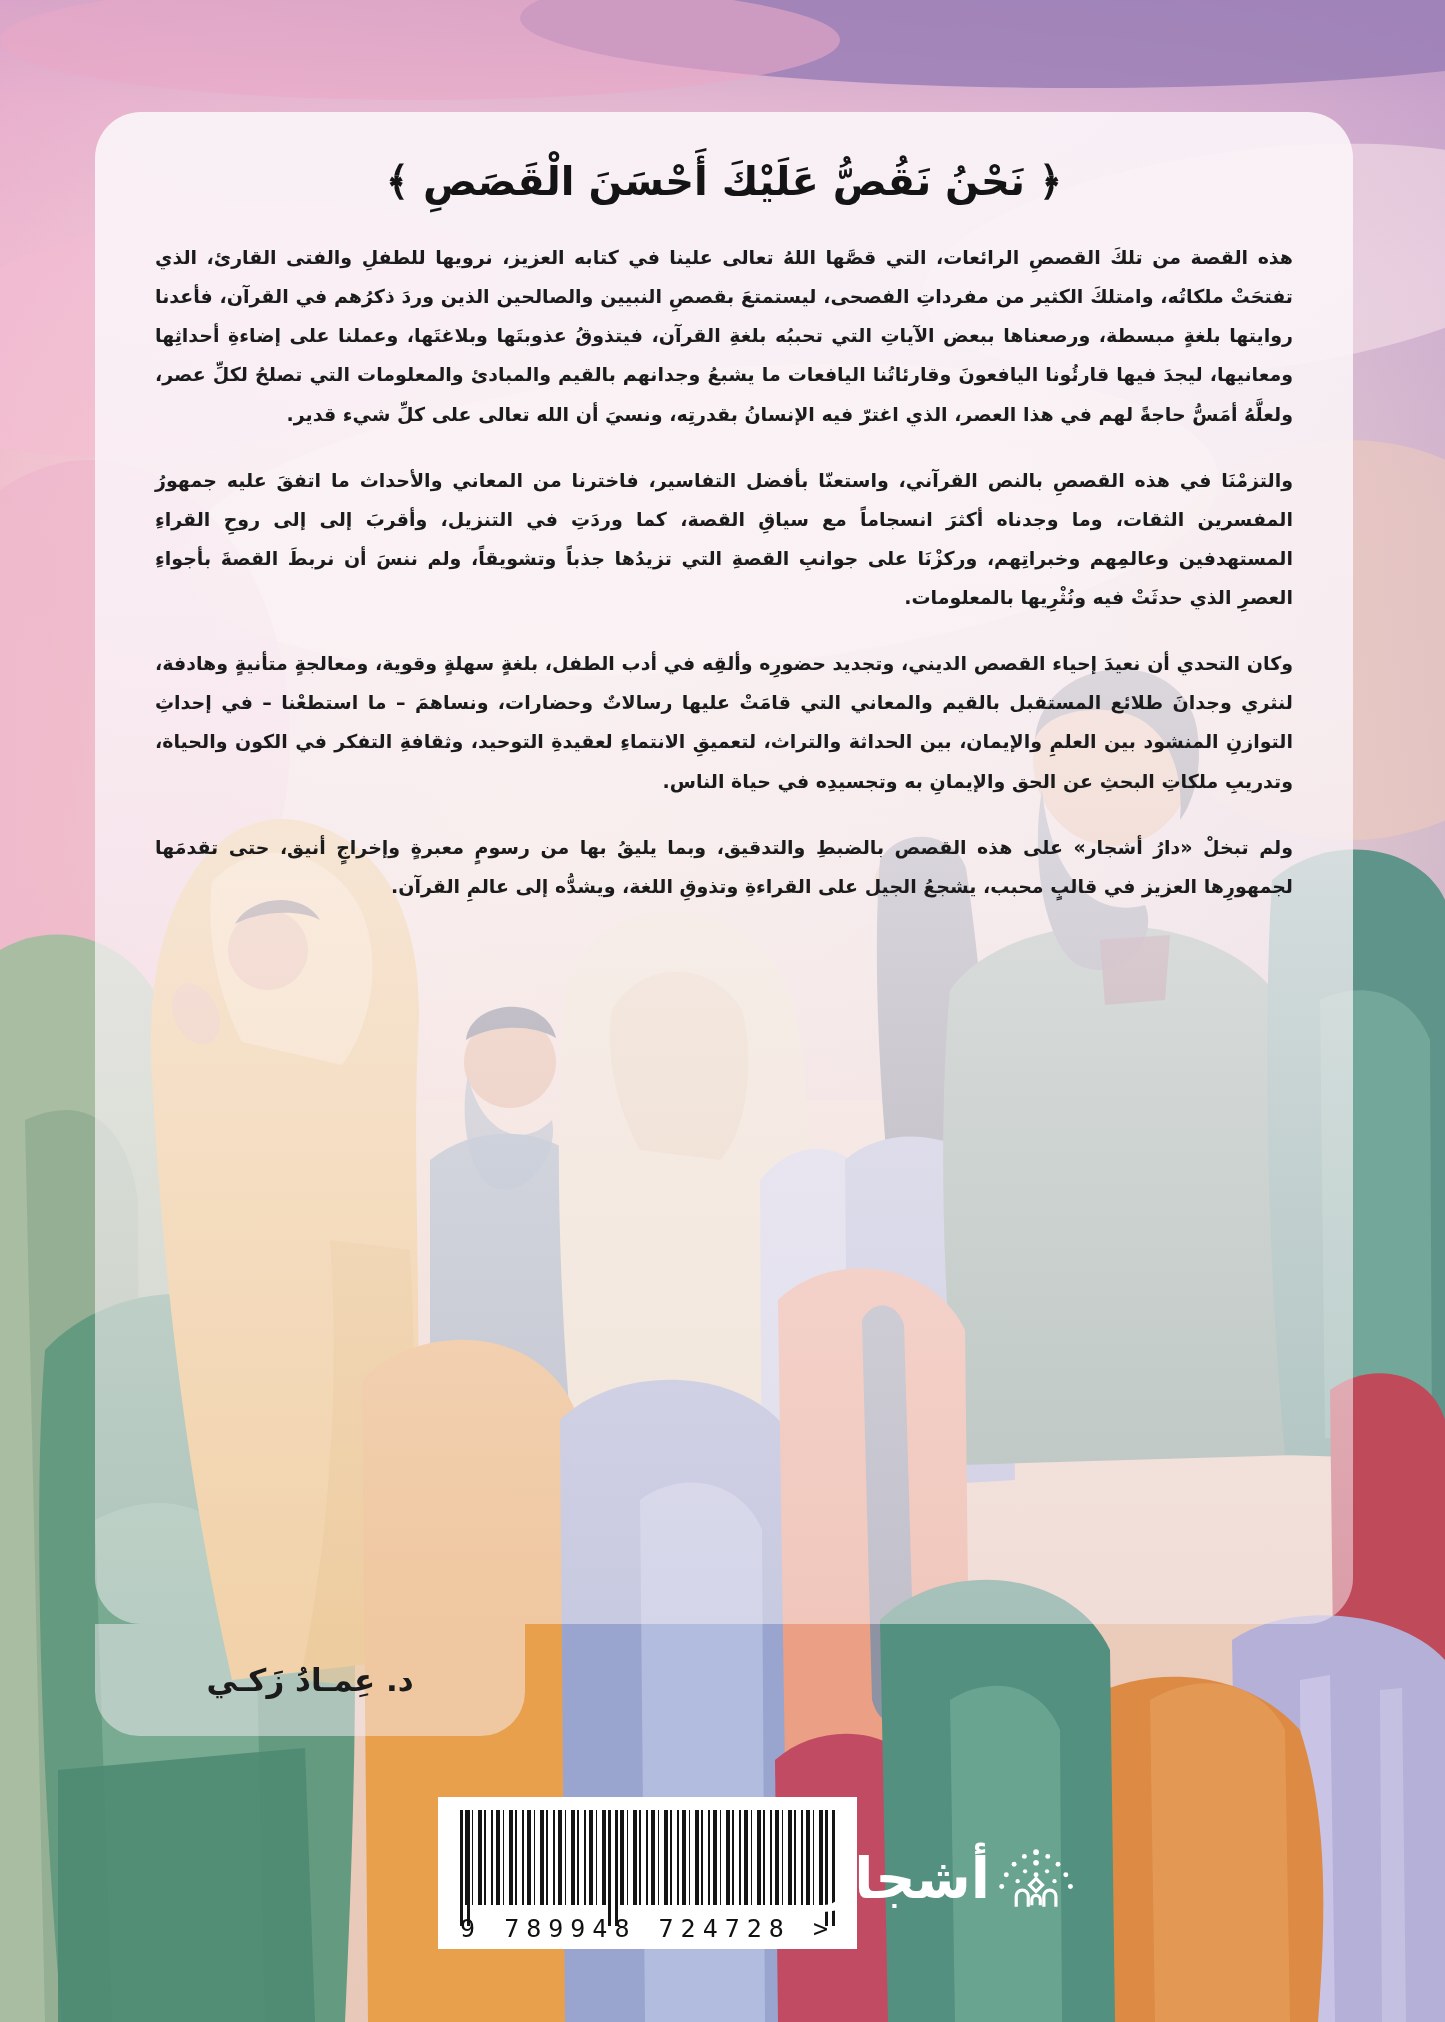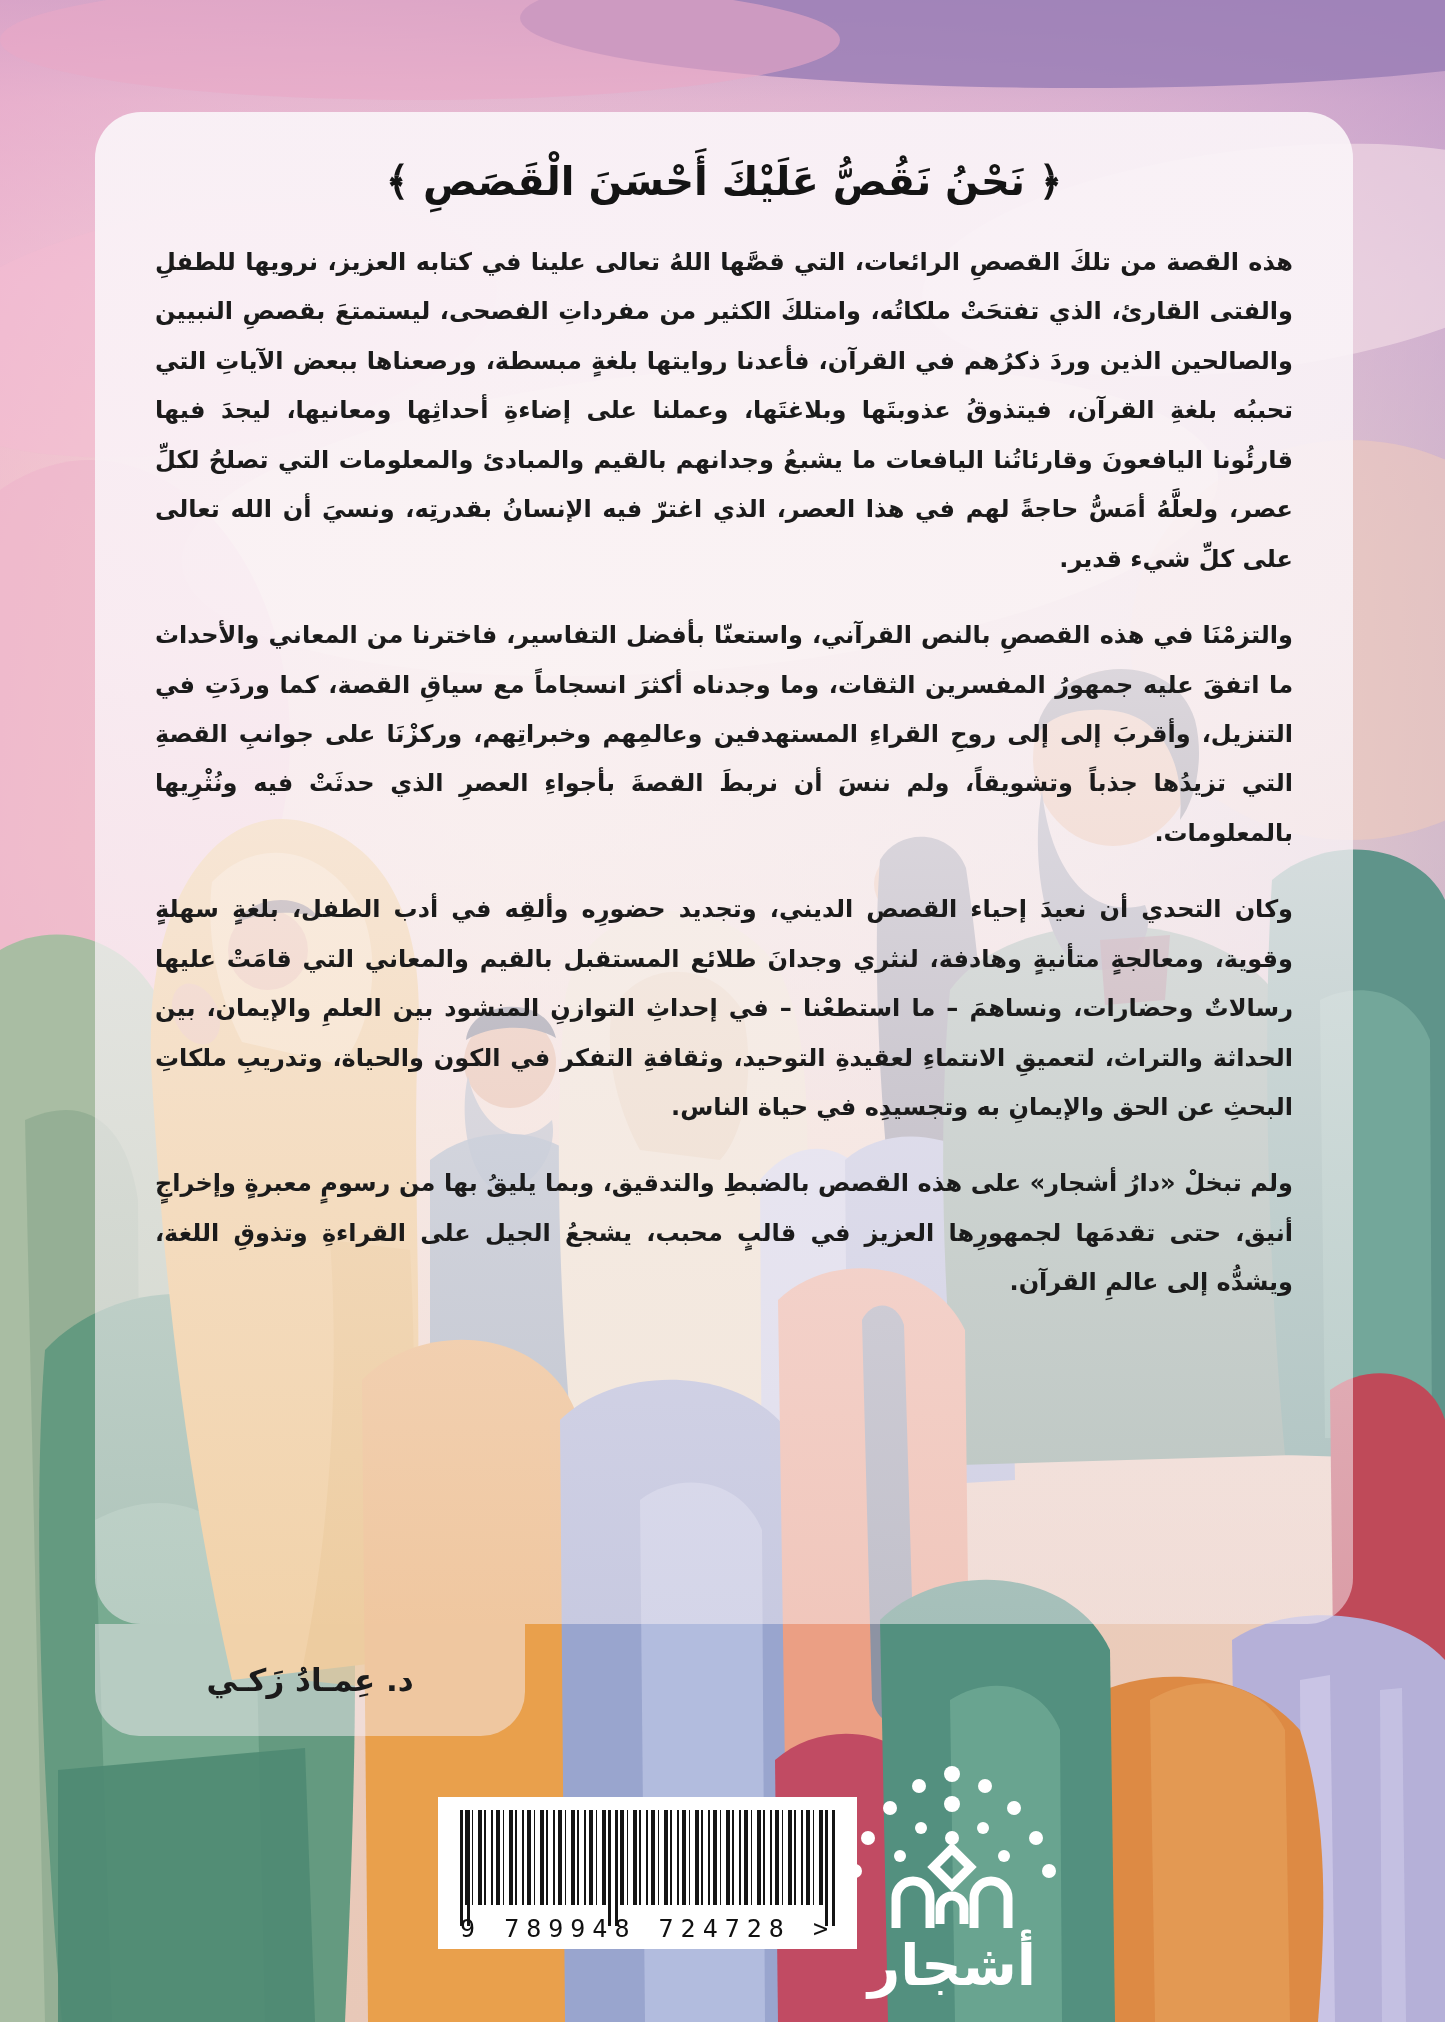--- a/index.html
+++ b/index.html
@@ -28,21 +28,21 @@
     background:rgba(246,238,243,0.50);
     display:flex;align-items:center;justify-content:center;
   }
   .verse{
     text-align:center;direction:rtl;
     font-size:40px;font-weight:700;color:#141414;
     margin:12px 0 34px 0;letter-spacing:0;
   }
   .body-text p{
     direction:rtl;text-align:justify;
-    font-size:24px;line-height:2.06;font-weight:700;
+    font-size:19px;line-height:2.06;font-weight:700;
     color:#1b1b1b;margin:0 0 27px 0;
   }
   .author{
     direction:rtl;font-size:31px;font-weight:700;color:#1b1b1b;
     letter-spacing:1px;
   }
 
   
   .barcode{
     position:absolute;z-index:3;
@@ -67,21 +67,21 @@
     position:absolute;left:0;right:0;bottom:6px;
     direction:ltr;text-align:center;
     font-family:"DejaVu Sans Mono",monospace;
     font-size:25px;color:#111;letter-spacing:7px;white-space:nowrap;
   }
 
   
   .publisher{
     position:absolute;z-index:3;
     left:822px;top:1758px;width:260px;height:240px;
-    display:flex;flex-direction:column;align-items:center;
+    display:flex;flex-direction:row;align-items:center;
   }
   .publisher svg{display:block;}
   .publisher-name{
     direction:rtl;color:#ffffff;font-size:56px;font-weight:700;
     line-height:1;margin-top:2px;letter-spacing:2px;
     text-align:center;
   }
 </style>
 </head>
 <body>

